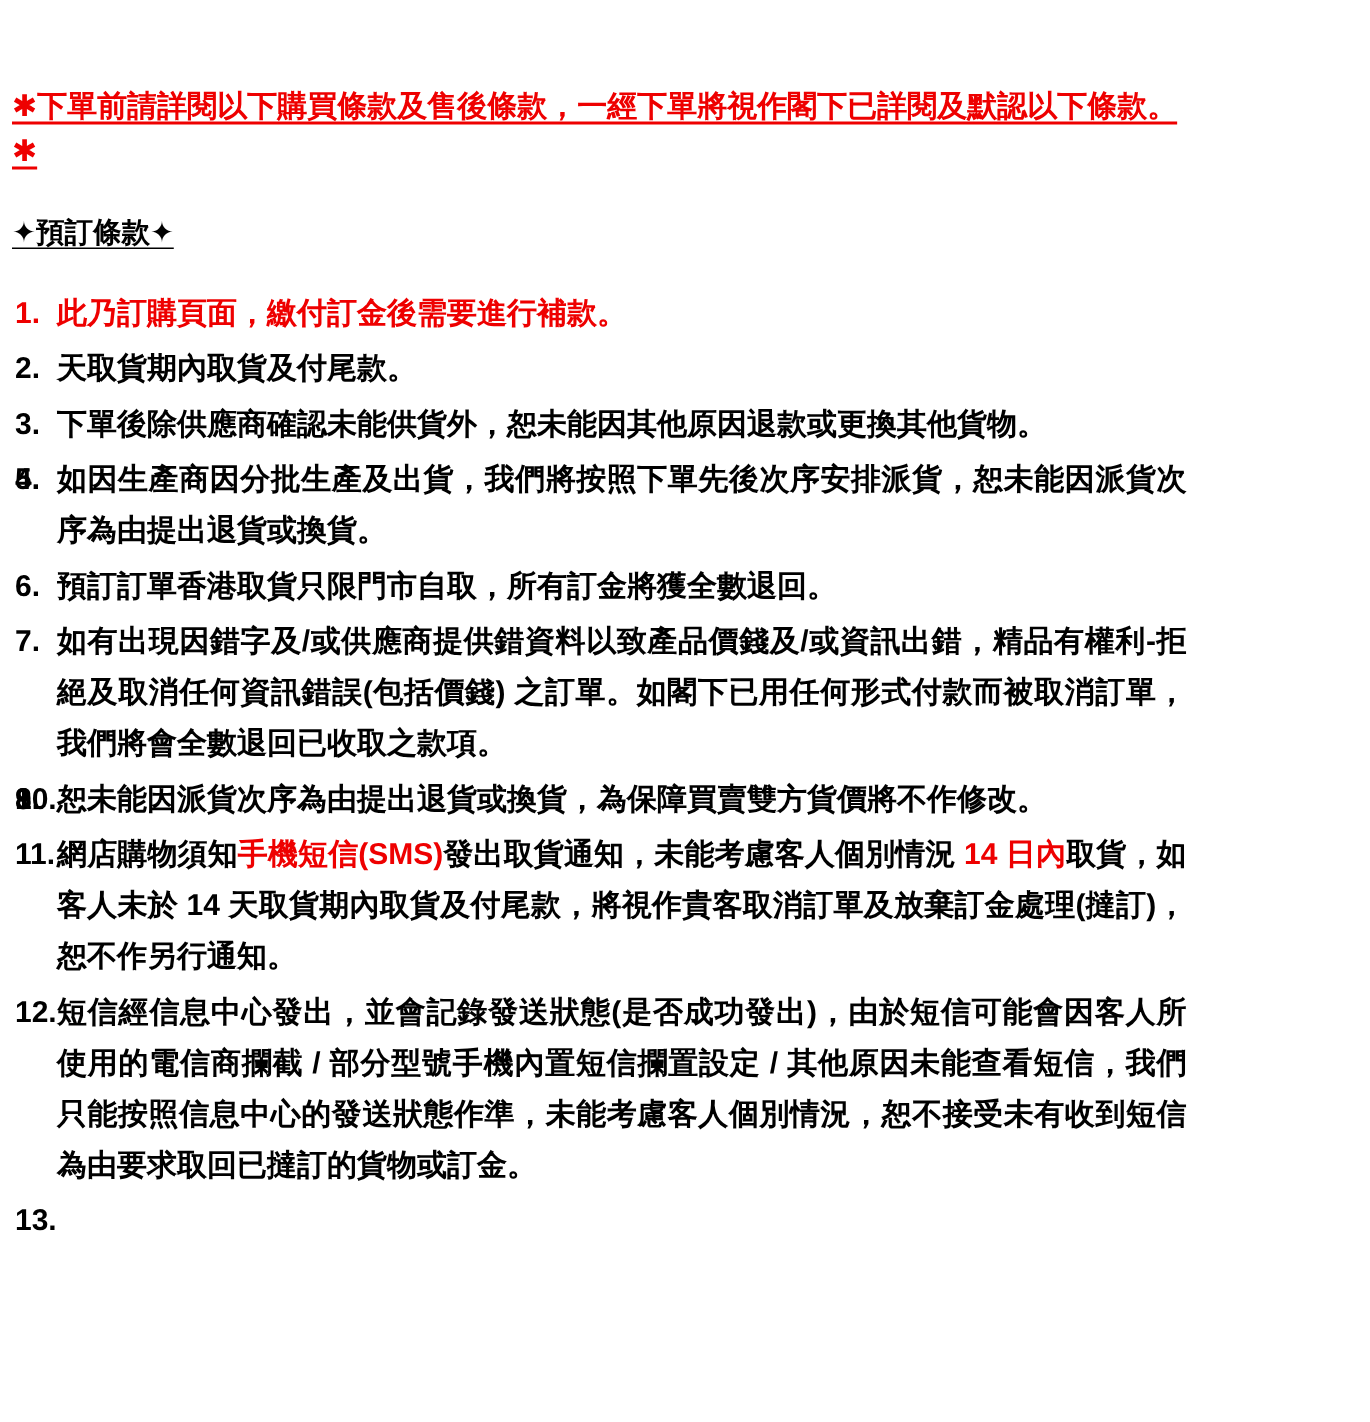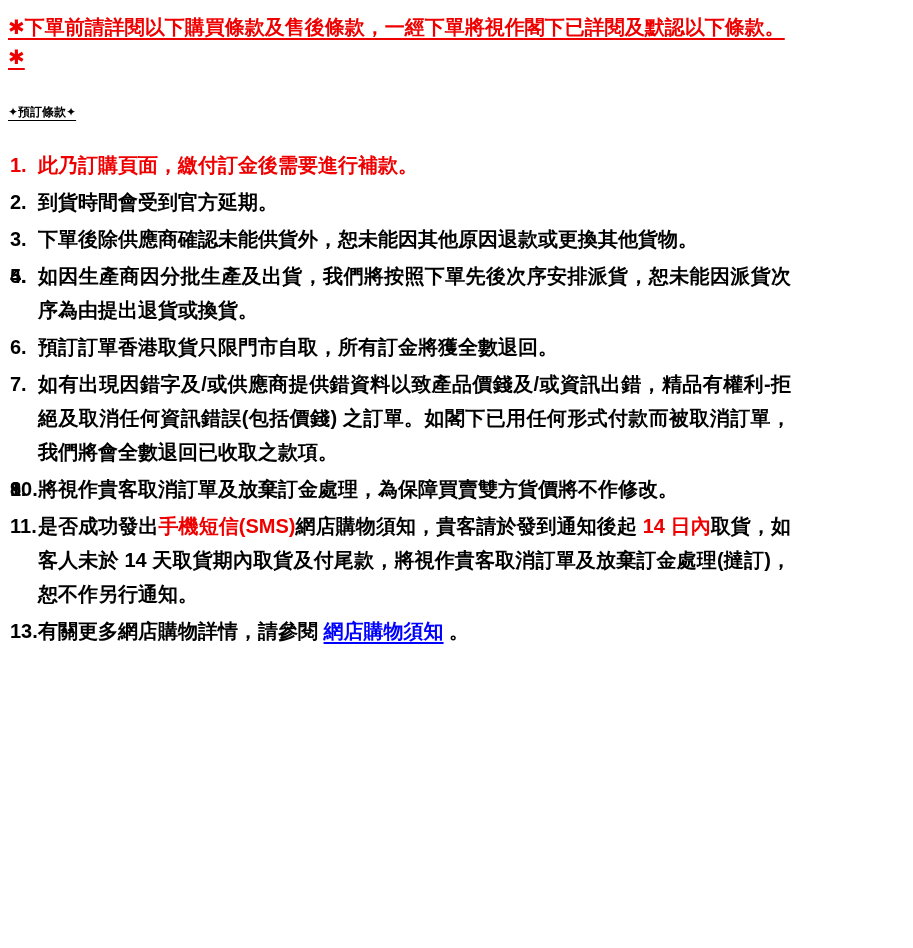--- a/index.html
+++ b/index.html
@@ -14,33 +14,34 @@
     min-height:948px;
     font-family:"Liberation Sans","DejaVu Sans",sans-serif;
     font-weight:bold;
     color:var(--black);
     -webkit-font-smoothing:antialiased;
   }
   .page{
     box-sizing:border-box;
     width:805px;
     padding:10px 14px 10px 8px;
+    margin-top:44px;
   }
   .title{
     margin:2px 0 0 0;
     font-size:20px;
     line-height:30px;
     color:var(--red);
     text-decoration:underline;
     text-underline-offset:4px;
     text-align:left;
   }
   .section-heading{
     margin:26px 0 0 0;
-    font-size:12px;
+    font-size:19px;
     line-height:28px;
     color:var(--black);
     text-decoration:underline;
     text-underline-offset:4px;
   }
   .terms{
     list-style:none;
     margin:22px 0 0 0;
     padding:0;
     font-size:20px;
@@ -74,25 +75,26 @@
 </head>
 <body>
 
 <div class="page">
   <p class="title">✱下單前請詳閱以下購買條款及售後條款，一經下單將視作閣下已詳閱及默認以下條款。✱</p>
 
   <p class="section-heading">✦預訂條款✦</p>
 
   <ol class="terms">
       <li class="term-item red"><span class="num">1.</span><span class="txt"><span class="seg-plain">此乃訂購頁面，繳付訂金後需要進行補款。</span></span></li>
-      <li class="term-item"><span class="num">2.</span><span class="txt"><span class="seg-plain">到貨時間會受到官方延期。</span></span></li>
+      <li class="term-item"><span class="num">2.</span><span class="txt"><span class="seg-plain">天取貨期內取貨及付尾款。</span></span></li>
       <li class="term-item"><span class="num">3.</span><span class="txt"><span class="seg-plain">下單後除供應商確認未能供貨外，恕未能因其他原因退款或更換其他貨物。</span></span></li>
       <li class="term-item"><span class="num">4.</span></li>
       <li class="term-item"><span class="num">5.</span><span class="txt"><span class="seg-plain">如因生產商因分批生產及出貨，我們將按照下單先後次序安排派貨，恕未能因派貨次序為由提出退貨或換貨。</span></span></li>
       <li class="term-item"><span class="num">6.</span><span class="txt"><span class="seg-plain">預訂訂單香港取貨只限門市自取，所有訂金將獲全數退回。</span></span></li>
       <li class="term-item"><span class="num">7.</span><span class="txt"><span class="seg-plain">如有出現因錯字及/或供應商提供錯資料以致產品價錢及/或資訊出錯，精品有權利-拒絕及取消任何資訊錯誤(包括價錢) 之訂單。如閣下已用任何形式付款而被取消訂單，我們將會全數退回已收取之款項。</span></span></li>
       <li class="term-item"><span class="num">8.</span></li>
       <li class="term-item"><span class="num">9.</span></li>
-      <li class="term-item"><span class="num">10.</span><span class="txt"><span class="seg-plain">將視作貴客取消訂單及放棄訂金處理，為保障買賣雙方貨價將不作修改。</span></span></li>
-      <li class="term-item"><span class="num">11.</span><span class="txt"><span class="seg-plain">是否成功發出</span><span class="seg-red-underline">手機短信(SMS)</span><span class="seg-plain">網店購物須知，貴客請於發到通知後起 </span><span class="seg-red-underline">14 日內</span><span class="seg-plain">取貨，如客人未於 14 天取貨期內取貨及付尾款，將視作貴客取消訂單及放棄訂金處理(撻訂)，恕不作另行通知。</span></span></li>
-      <li class="term-item"><span class="num">13.</span><span class="txt"><span class="seg-plain">有關更多網店購物詳情，請參閱 </span><a class="seg-link" href="#">網店購物須知</a><span class="seg-plain"> 。</span></span></li>
+      <li class="term-item"><span class="num">10.</span><span class="txt"><span class="seg-plain">恕未能因派貨次序為由提出退貨或換貨，為保障買賣雙方貨價將不作修改。</span></span></li>
+      <li class="term-item"><span class="num">11.</span><span class="txt"><span class="seg-plain">網店購物須知</span><span class="seg-red-underline">手機短信(SMS)</span><span class="seg-plain">發出取貨通知，未能考慮客人個別情況 </span><span class="seg-red-underline">14 日內</span><span class="seg-plain">取貨，如客人未於 14 天取貨期內取貨及付尾款，將視作貴客取消訂單及放棄訂金處理(撻訂)，恕不作另行通知。</span></span></li>
+      <li class="term-item"><span class="num">12.</span><span class="txt"><span class="seg-plain">短信經信息中心發出，並會記錄發送狀態(是否成功發出)，由於短信可能會因客人所使用的電信商攔截 / 部分型號手機內置短信攔置設定 / 其他原因未能查看短信，我們只能按照信息中心的發送狀態作準，未能考慮客人個別情況，恕不接受未有收到短信為由要求取回已撻訂的貨物或訂金。</span></span></li>
+      <li class="term-item"><span class="num">13.</span></li>
     </ol>
 </div>
 
 </body></html>

